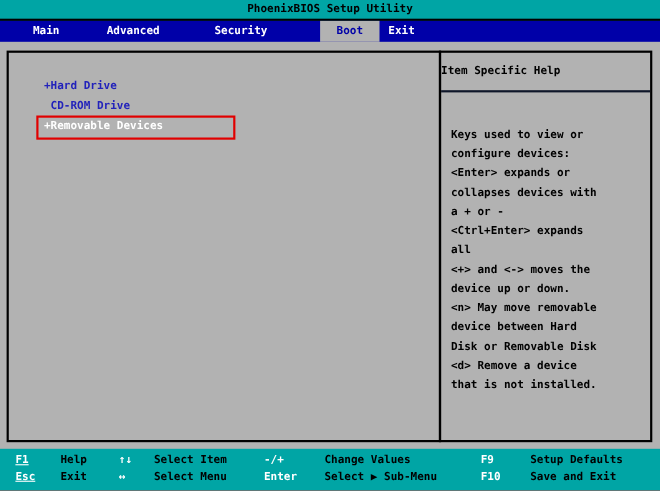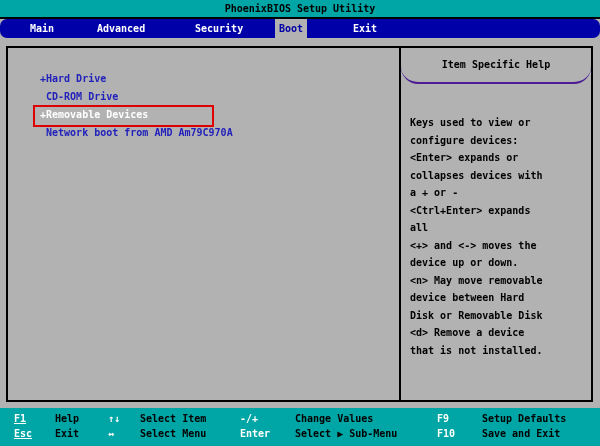--- a/index.html
+++ b/index.html
@@ -11,40 +11,40 @@
   }
   
   .titlebar {
     position:absolute; left:0; top:0; width:600px; height:17px;
     background:#00a5a5; border-bottom:2px solid #000;
     text-align:center; line-height:17px; color:#000;
   }
   
   .menubar {
     position:absolute; left:0; top:19px; width:600px; height:19px;
-    background:#0000a8; color:#fff;border-radius:7px;
+    background:#0000a8; color:#fff;
   }
   .tab { position:absolute; top:0; height:19px; line-height:19px; white-space:pre; cursor:default; }
   .tab-main     { left:30px; }
   .tab-advanced { left:97px; }
   .tab-security { left:195px; }
-  .tab-boot     { left:275px; width:32px; text-align:center; background:#b2b2b2; color:#0000a8; }
+  .tab-boot     { left:291px; width:54px; text-align:center; background:#b2b2b2; color:#0000a8; }
   .tab-exit     { left:353px; }
   
   .left-box {
     position:absolute; left:6px; top:46px; width:395px; height:356px;
     border:2px solid #000; box-sizing:border-box;
   }
   .right-box {
     position:absolute; left:399px; top:46px; width:194px; height:356px;
     border:2px solid #000; box-sizing:border-box;
   }
   .help-title {
-    height:34px; line-height:34px; border-bottom:2px solid #4c1d95;
-    text-align:center; white-space:pre;border-radius:17px;
+    height:34px; line-height:34px; border-bottom:2px solid #0f172a;
+    white-space:pre;
   }
   .help-body { padding:30px 4px 0 9px; }
   .help-line { height:17.5px; line-height:17.5px; white-space:pre; }
   
   .boot-list { position:absolute; left:40px; top:70px; }
   .boot-item { height:18px; line-height:18px; white-space:pre; color:#2222bb; cursor:default; }
   .boot-item.selected { color:#fff; }
   .red-frame {
     position:absolute; left:33px; top:105px; width:181px; height:22px;
     border:2px solid #e10000; box-sizing:border-box; pointer-events:none;
@@ -78,21 +78,20 @@
     <span class="tab tab-boot">Boot</span>
     <span class="tab tab-exit">Exit</span>
   </div>
 
   <div class="left-box"></div>
 
   <div class="boot-list">
     <div class="boot-item">+Hard Drive</div>
     <div class="boot-item"> CD-ROM Drive</div>
     <div class="boot-item selected">+Removable Devices</div>
-    <div class="boot-item"> Network boot from AMD Am79C970A</div>
   </div>
   <div class="red-frame"></div>
 
   <div class="right-box">
     <div class="help-title">Item Specific Help</div>
     <div class="help-body">
       <div class="help-line">Keys used to view or</div>
       <div class="help-line">configure devices:</div>
       <div class="help-line">&lt;Enter&gt; expands or</div>
       <div class="help-line">collapses devices with</div>

